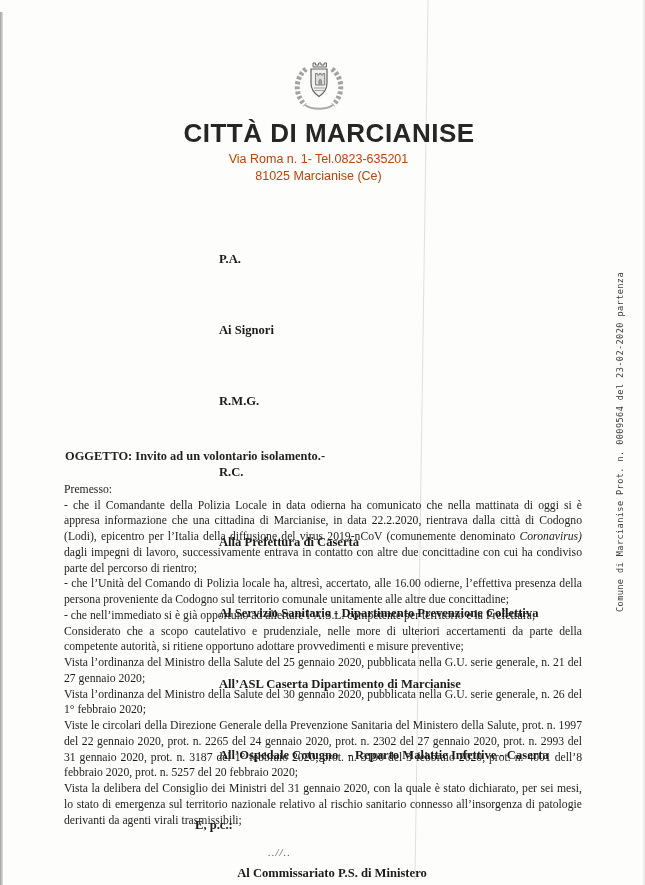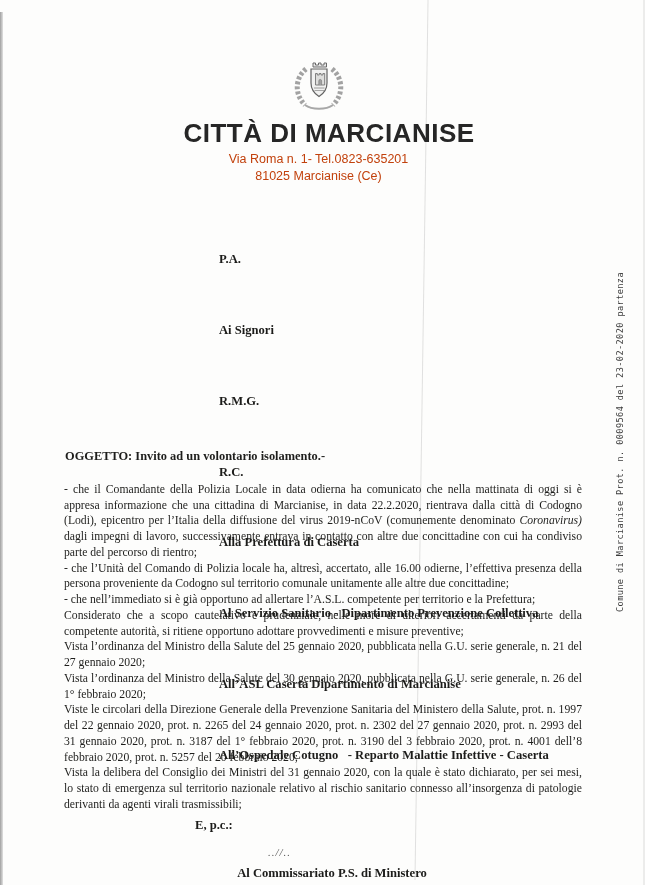--- a/index.html
+++ b/index.html
@@ -136,20 +136,21 @@
     <div>All’Ospedale Cotugno   - Reparto Malattie Infettive - Caserta</div>
     <div class="cc-row">
       <span class="cc-label">E, p.c.:  </span>
       <span>Al Commissariato P.S. di Ministero</span>
     </div>
     
   </section>
 
   <section class="letter-body">
     <p class="subject">OGGETTO: Invito ad un volontario isolamento.-</p>
+    <p class="premise-label">Premesso:</p>
     <p class="para"><span>- che il Comandante della Polizia Locale in data odierna ha comunicato che nella mattinata di oggi si è appresa informazione che una cittadina di Marcianise, in data 22.2.2020, rientrava dalla città di Codogno (Lodi), epicentro per l’Italia della diffusione del virus 2019-nCoV (comunemente denominato </span><em>Coronavirus)</em><span> dagli impegni di lavoro, successivamente entrava in contatto con altre due concittadine con cui ha condiviso parte del percorso di rientro;</span></p>
     <p class="para">- che l’Unità del Comando di Polizia locale ha, altresì, accertato, alle 16.00 odierne, l’effettiva presenza della persona proveniente da Codogno sul territorio comunale unitamente alle altre due concittadine;</p>
     <p class="para">- che nell’immediato si è già opportuno ad allertare l’A.S.L. competente per territorio e la Prefettura;</p>
     <p class="para">Considerato che a scopo cautelativo e prudenziale, nelle more di ulteriori accertamenti da parte della competente autorità, si ritiene opportuno adottare provvedimenti e misure preventive;</p>
     <p class="para">Vista l’ordinanza del Ministro della Salute del 25 gennaio 2020, pubblicata nella G.U. serie generale, n. 21 del 27 gennaio 2020;</p>
     <p class="para">Vista l’ordinanza del Ministro della Salute del 30 gennaio 2020, pubblicata nella G.U. serie generale, n. 26 del 1° febbraio 2020;</p>
     <p class="para">Viste le circolari della Direzione Generale della Prevenzione Sanitaria del Ministero della Salute, prot. n. 1997 del 22 gennaio 2020, prot. n. 2265 del 24 gennaio 2020, prot. n. 2302 del 27 gennaio 2020, prot. n. 2993 del 31 gennaio 2020, prot. n. 3187 del 1° febbraio 2020, prot. n. 3190 del 3 febbraio 2020, prot. n. 4001 dell’8 febbraio 2020, prot. n. 5257 del 20 febbraio 2020;</p>
     <p class="para">Vista la delibera del Consiglio dei Ministri del 31 gennaio 2020, con la quale è stato dichiarato, per sei mesi, lo stato di emergenza sul territorio nazionale relativo al rischio sanitario connesso all’insorgenza di patologie derivanti da agenti virali trasmissibili;</p>
   </section>
 

